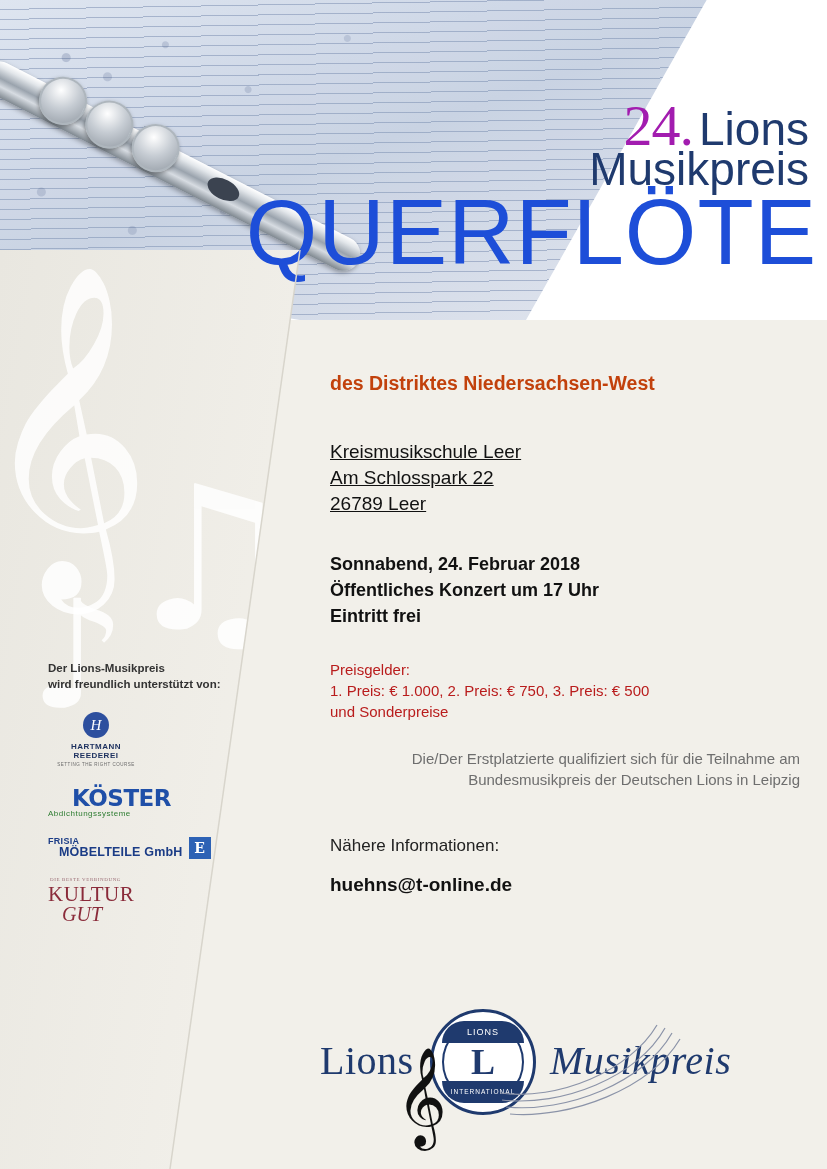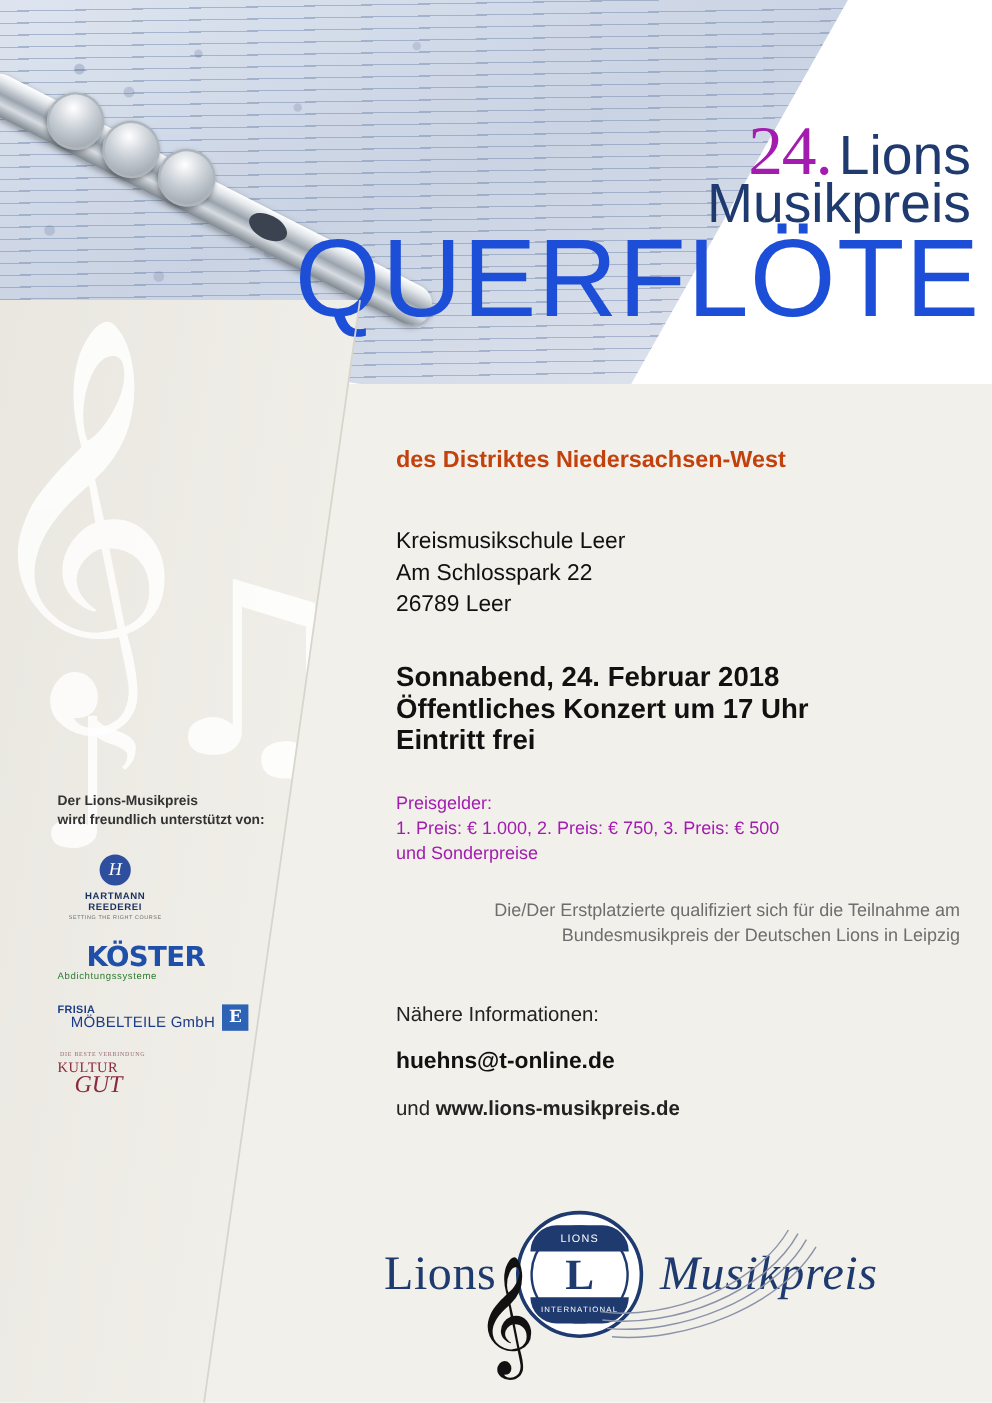--- a/index.html
+++ b/index.html
@@ -214,30 +214,30 @@
     color: #c2410c;
     margin-bottom: 44px;
   }
   .addr {
     font-size: 19px;
     line-height: 26px;
     color: #111111;
     margin-bottom: 34px;
   }
   .dates {
-    font-size: 23px;
+    font-size: 18px;
     line-height: 26px;
     font-weight: bold;
     color: #111111;
     margin-bottom: 30px;
   }
   .prizes {
     font-size: 15px;
     line-height: 21px;
-    color: #a21caf;
+    color: #b91c1c;
     margin-bottom: 26px;
   }
   .qualify {
     font-size: 15px;
     line-height: 21px;
     color: #6e6e6e;
     margin-bottom: 46px;
   }
   .info-label {
     font-size: 17px;
@@ -322,21 +322,21 @@
   }
   .sp-frisia .txt .l1 {
     font-size: 9px;
     color: #1b3c86;
     font-weight: bold;
     letter-spacing: 0.3px;
   }
   .sp-frisia .txt .l2 {
     font-size: 12.5px;
     color: #1b3c86;
-    font-weight: normal;
+    font-weight: bold;
     letter-spacing: 0.2px;
     margin-top: -1px;
     padding-left: 11px;
   }
   .sp-frisia .box {
     width: 22px;
     height: 22px;
     background: #2d62b5;
     color: #ffffff;
     font-size: 14px;
@@ -344,21 +344,21 @@
     text-align: center;
     font-weight: bold;
     font-family: "DejaVu Serif", serif;
   }
   .sp-kultur {
     color: #8a2b3a;
     font-family: "Liberation Serif", serif;
     width: 110px;
   }
   .sp-kultur .l1 {
-    font-size: 12px;
+    font-size: 21px;
     letter-spacing: 0.5px;
   }
   .sp-kultur .l2 {
     font-size: 20px;
     font-style: italic;
     margin-top: -4px;
     margin-left: 14px;
   }
   .sp-kultur .l0 {
     font-size: 5px;
@@ -490,36 +490,33 @@
     <div class="mast-line1">
       <span class="mast-24">24.</span>
       <span class="mast-lions">Lions</span>
     </div>
     <div class="mast-musik">Musikpreis</div>
   </div>
   <div class="mast-title">QUERFLÖTE</div>
 
   <div class="content">
     <div class="subtitle">des Distriktes Niedersachsen-West</div>
-    <div class="addr" style="white-space:pre-line;">Kreismusikschule Leer
+    <div class="addr" style="white-space:pre-line;text-decoration:underline;">Kreismusikschule Leer
 Am Schlosspark 22
 26789 Leer</div>
     <div class="dates" style="white-space:pre-line;">Sonnabend, 24. Februar 2018
 Öffentliches Konzert um 17 Uhr
 Eintritt frei</div>
     <div class="prizes" style="white-space:pre-line;">Preisgelder:
 1. Preis: € 1.000, 2. Preis: € 750, 3. Preis: € 500
 und Sonderpreise</div>
     <div class="qualify" style="white-space:pre-line;text-align:right;">Die/Der Erstplatzierte qualifiziert sich für die Teilnahme am
 Bundesmusikpreis der Deutschen Lions in Leipzig</div>
     <div class="info-label">Nähere Informationen:</div>
     <div class="info-mail">huehns@t-online.de</div>
-    <div class="info-web">
-      <span>und </span><b>www.lions-musikpreis.de</b>
-    </div>
   </div>
 
   <div class="sponsors">
     <div class="sponsor-head" style="white-space:pre-line;">Der Lions-Musikpreis
 wird freundlich unterstützt von:</div>
 
     <div class="sponsor sp-hartmann">
       <div class="sp-circle">H</div>
       <div class="n1">HARTMANN REEDEREI</div>
       <div class="n2">SETTING THE RIGHT COURSE</div>

